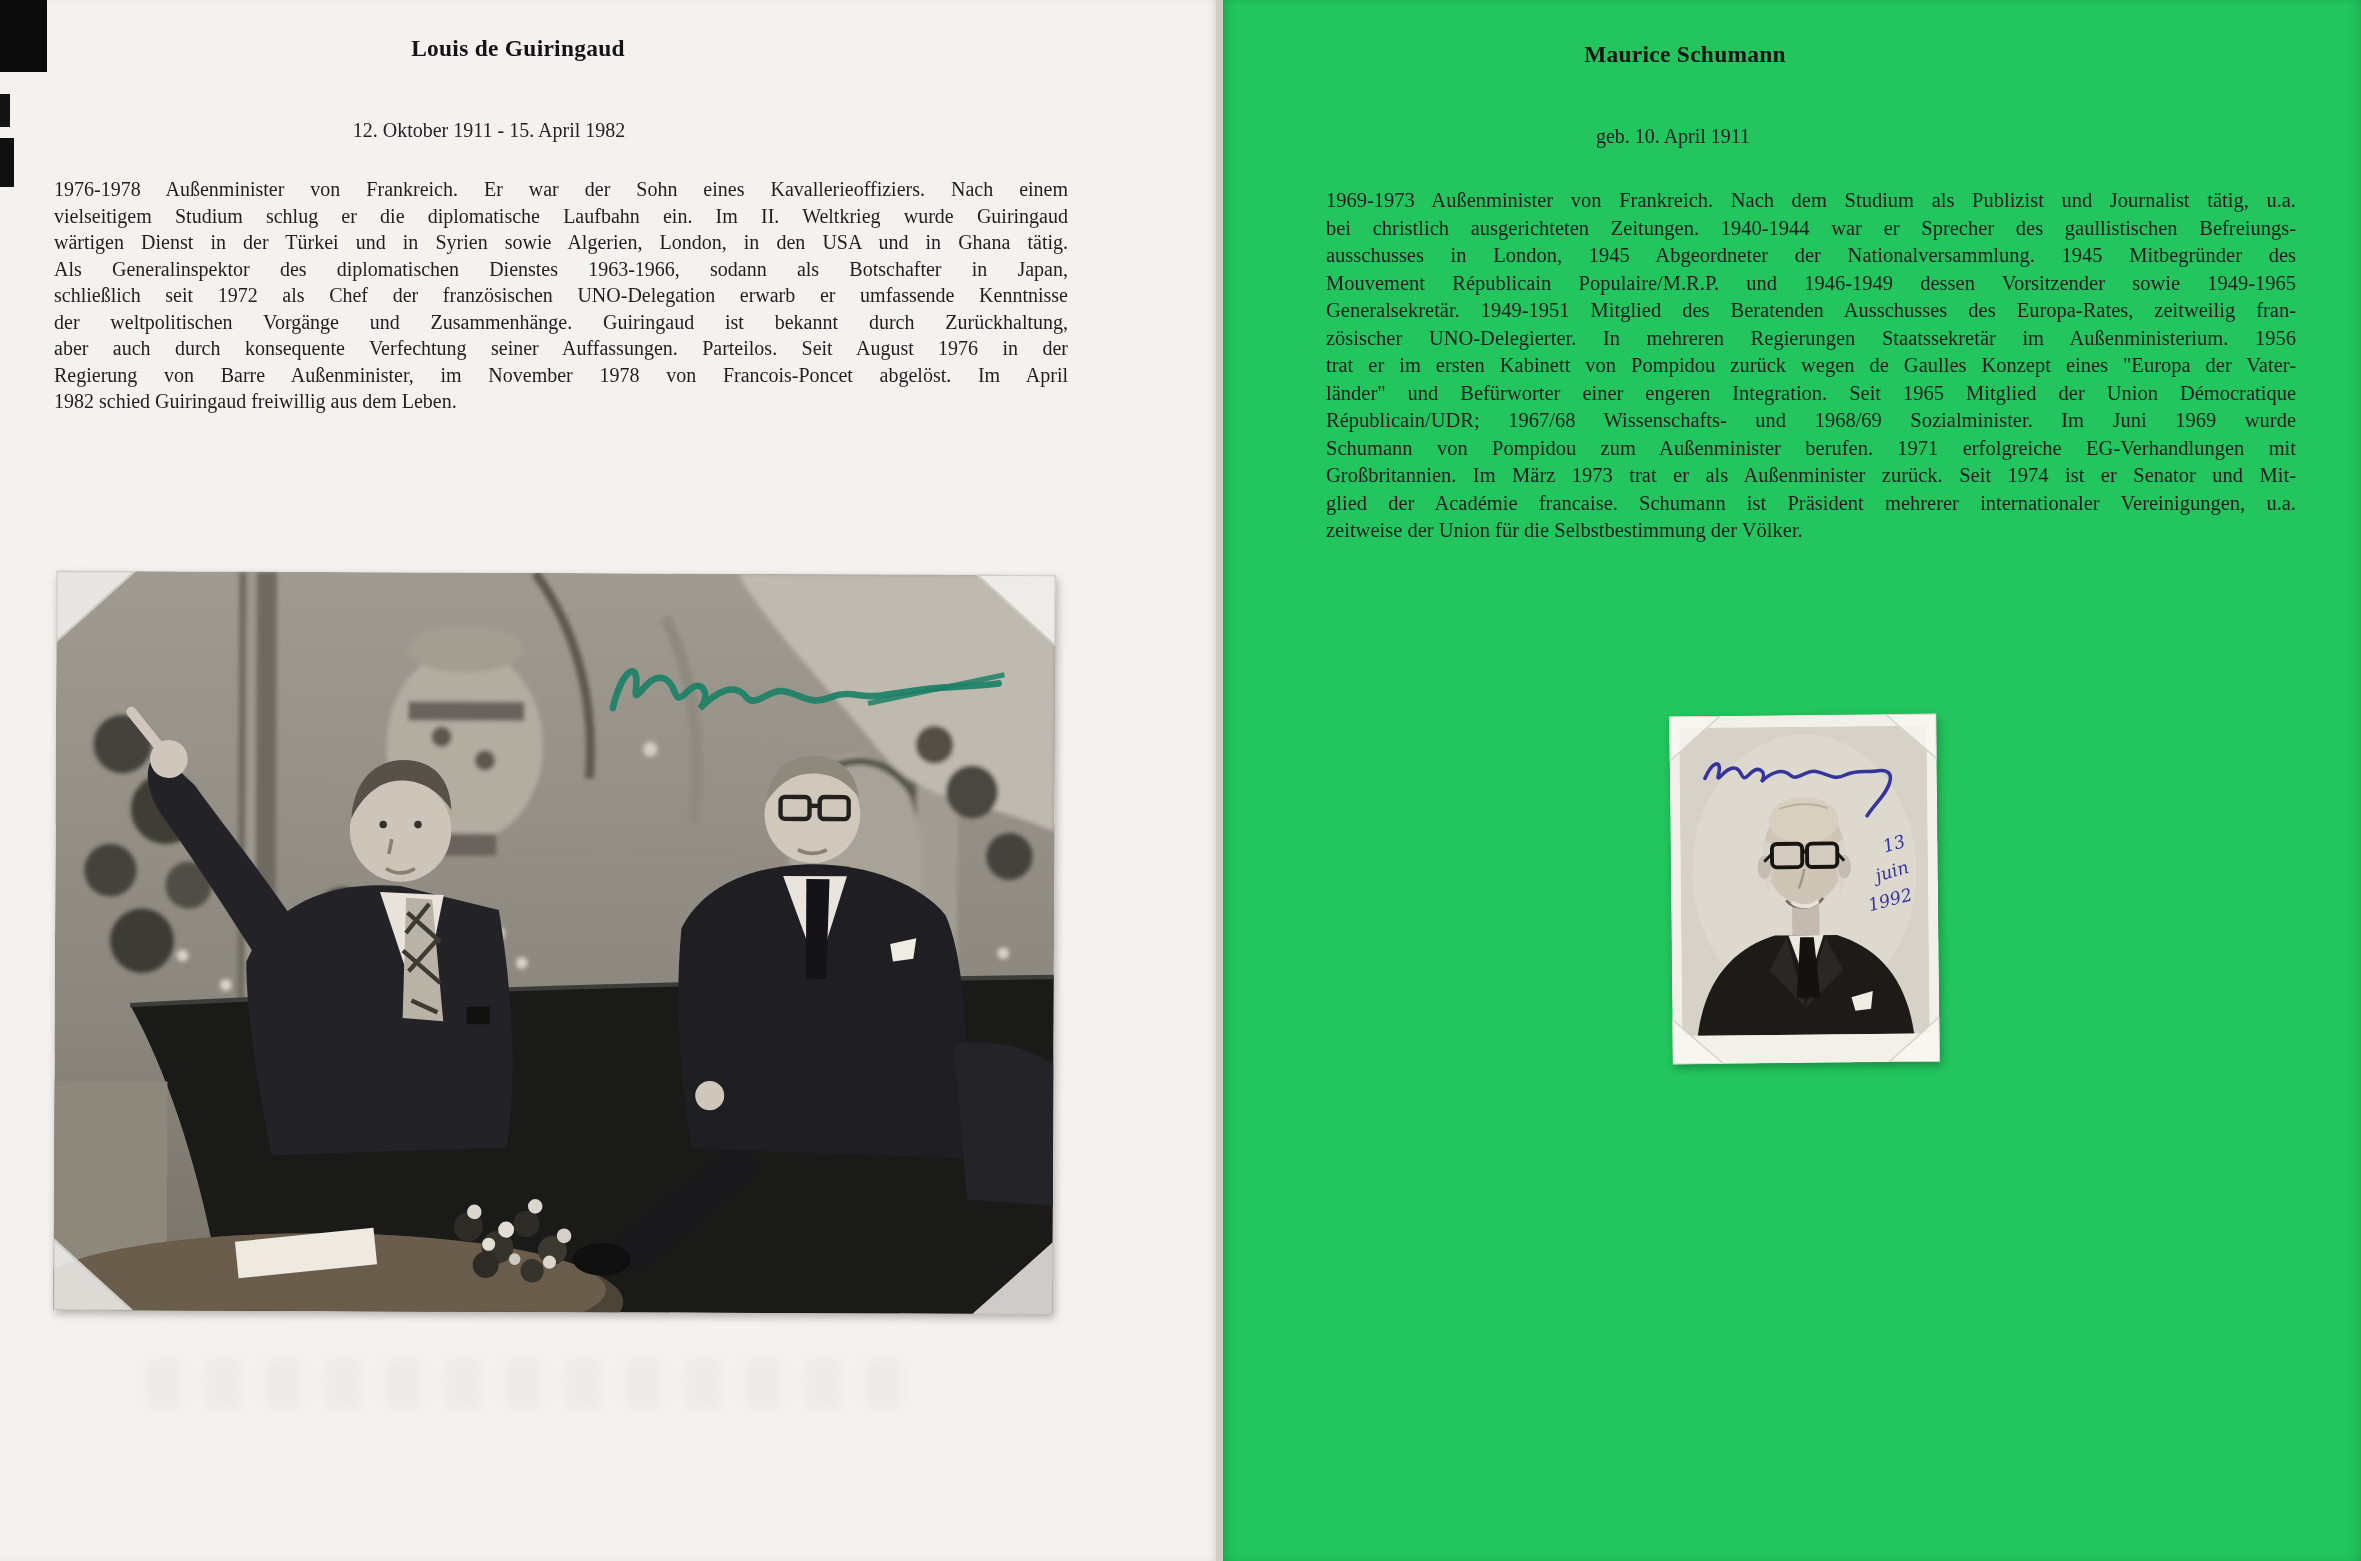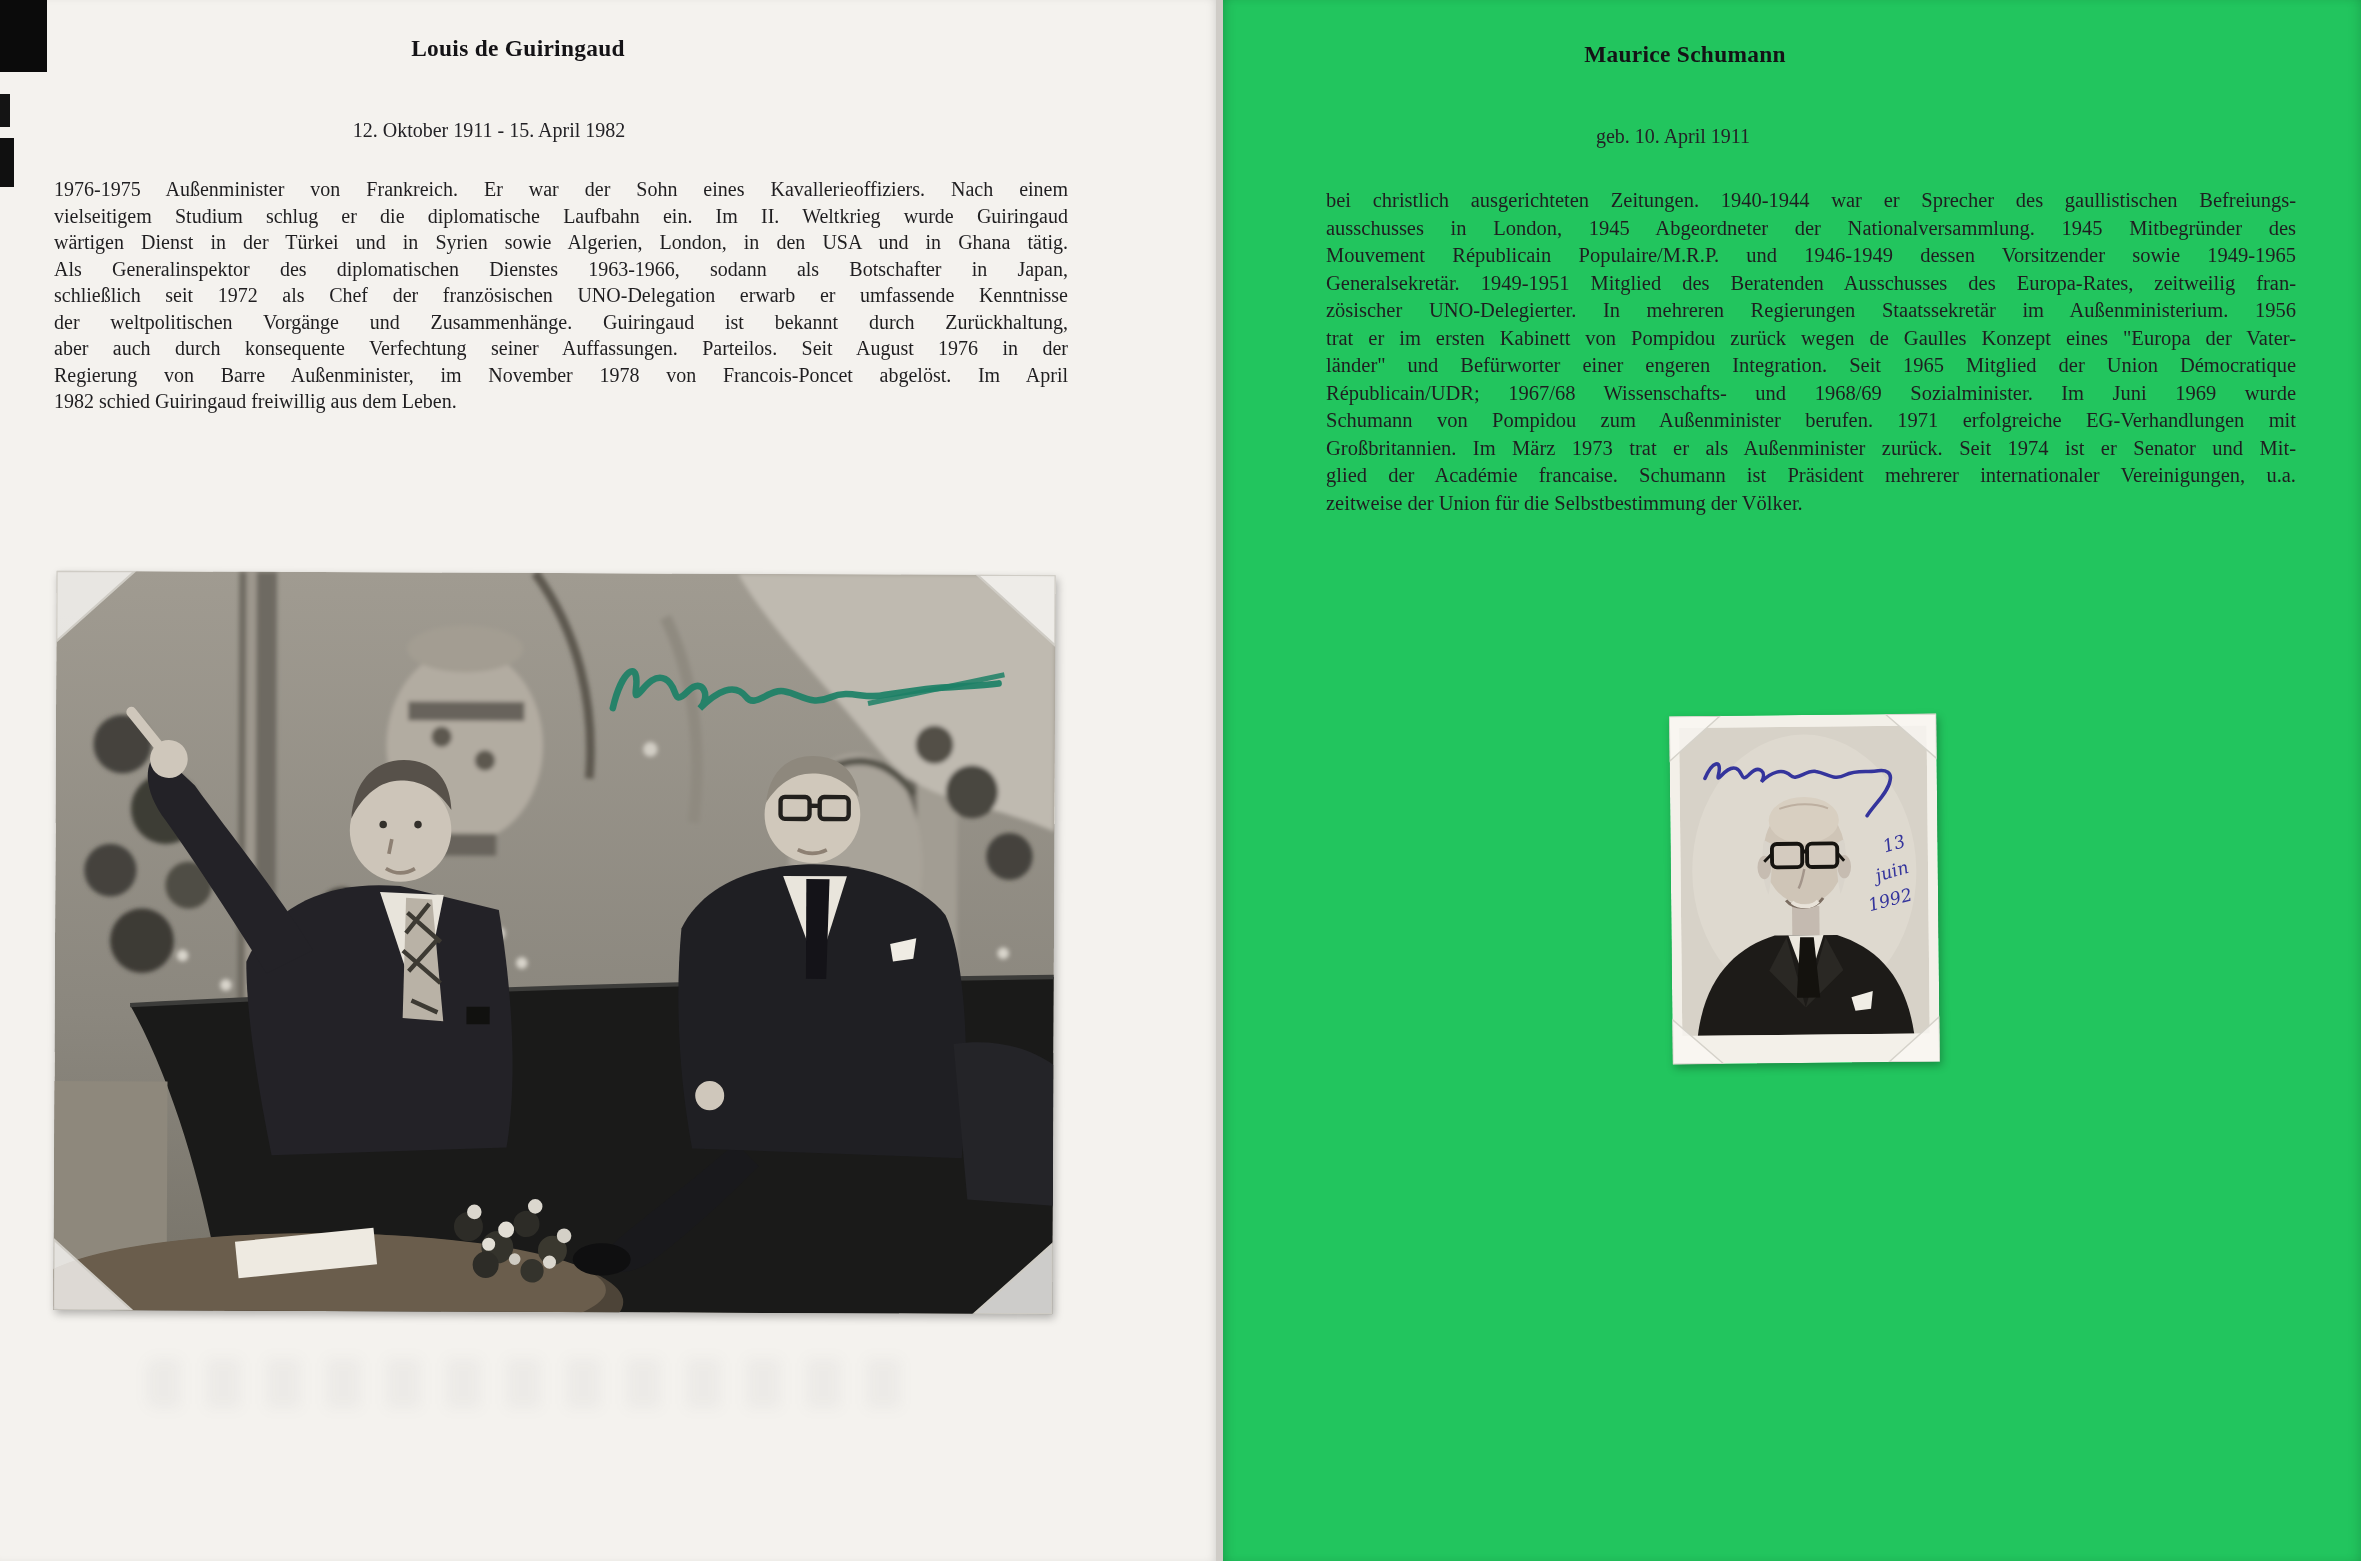--- a/index.html
+++ b/index.html
@@ -39,21 +39,21 @@
 
   <div class="page page-left">
     <div class="scan-mark mark-corner"></div>
     <div class="scan-mark mark-edge1"></div>
     <div class="scan-mark mark-edge2"></div>
 
     <div class="title" style="left:518px;top:35px">Louis de Guiringaud</div>
     <div class="dates" style="left:489px;top:119px">12. Oktober 1911 - 15. April 1982</div>
 
     <div class="bio bio-left">
-        <div class="tline">1976-1975 Außenminister von Frankreich. Er war der Sohn eines Kavallerieoffiziers. Nach einem</div>
+        <div class="tline">1976-1978 Außenminister von Frankreich. Er war der Sohn eines Kavallerieoffiziers. Nach einem</div>
         <div class="tline">vielseitigem Studium schlug er die diplomatische Laufbahn ein. Im II. Weltkrieg wurde Guiringaud</div>
         <div class="tline">wärtigen Dienst in der Türkei und in Syrien sowie Algerien, London, in den USA und in Ghana tätig.</div>
         <div class="tline">Als Generalinspektor des diplomatischen Dienstes 1963-1966, sodann als Botschafter in Japan,</div>
         <div class="tline">schließlich seit 1972 als Chef der französischen UNO-Delegation erwarb er umfassende Kenntnisse</div>
         <div class="tline">der weltpolitischen Vorgänge und Zusammenhänge. Guiringaud ist bekannt durch Zurückhaltung,</div>
         <div class="tline">aber auch durch konsequente Verfechtung seiner Auffassungen. Parteilos. Seit August 1976 in der</div>
         <div class="tline">Regierung von Barre Außenminister, im November 1978 von Francois-Poncet abgelöst. Im April</div>
         <div class="tline last">1982 schied Guiringaud freiwillig aus dem Leben.</div>
       </div>
 
@@ -168,20 +168,21 @@
     </div>
 
     <div class="ghost"></div>
   </div>
 
   <div class="page page-right">
     <div class="title" style="left:462px;top:41px">Maurice Schumann</div>
     <div class="dates" style="left:450px;top:125px">geb. 10. April 1911</div>
 
     <div class="bio bio-right">
+        <div class="tline">1969-1973 Außenminister von Frankreich. Nach dem Studium als Publizist und Journalist tätig, u.a.</div>
         <div class="tline">bei christlich ausgerichteten Zeitungen. 1940-1944 war er Sprecher des gaullistischen Befreiungs-</div>
         <div class="tline">ausschusses in London, 1945 Abgeordneter der Nationalversammlung. 1945 Mitbegründer des</div>
         <div class="tline">Mouvement Républicain Populaire/M.R.P. und 1946-1949 dessen Vorsitzender sowie 1949-1965</div>
         <div class="tline">Generalsekretär. 1949-1951 Mitglied des Beratenden Ausschusses des Europa-Rates, zeitweilig fran-</div>
         <div class="tline">zösischer UNO-Delegierter. In mehreren Regierungen Staatssekretär im Außenministerium. 1956</div>
         <div class="tline">trat er im ersten Kabinett von Pompidou zurück wegen de Gaulles Konzept eines "Europa der Vater-</div>
         <div class="tline">länder" und Befürworter einer engeren Integration. Seit 1965 Mitglied der Union Démocratique</div>
         <div class="tline">Républicain/UDR; 1967/68 Wissenschafts- und 1968/69 Sozialminister. Im Juni 1969 wurde</div>
         <div class="tline">Schumann von Pompidou zum Außenminister berufen. 1971 erfolgreiche EG-Verhandlungen mit</div>
         <div class="tline">Großbritannien. Im März 1973 trat er als Außenminister zurück. Seit 1974 ist er Senator und Mit-</div>

